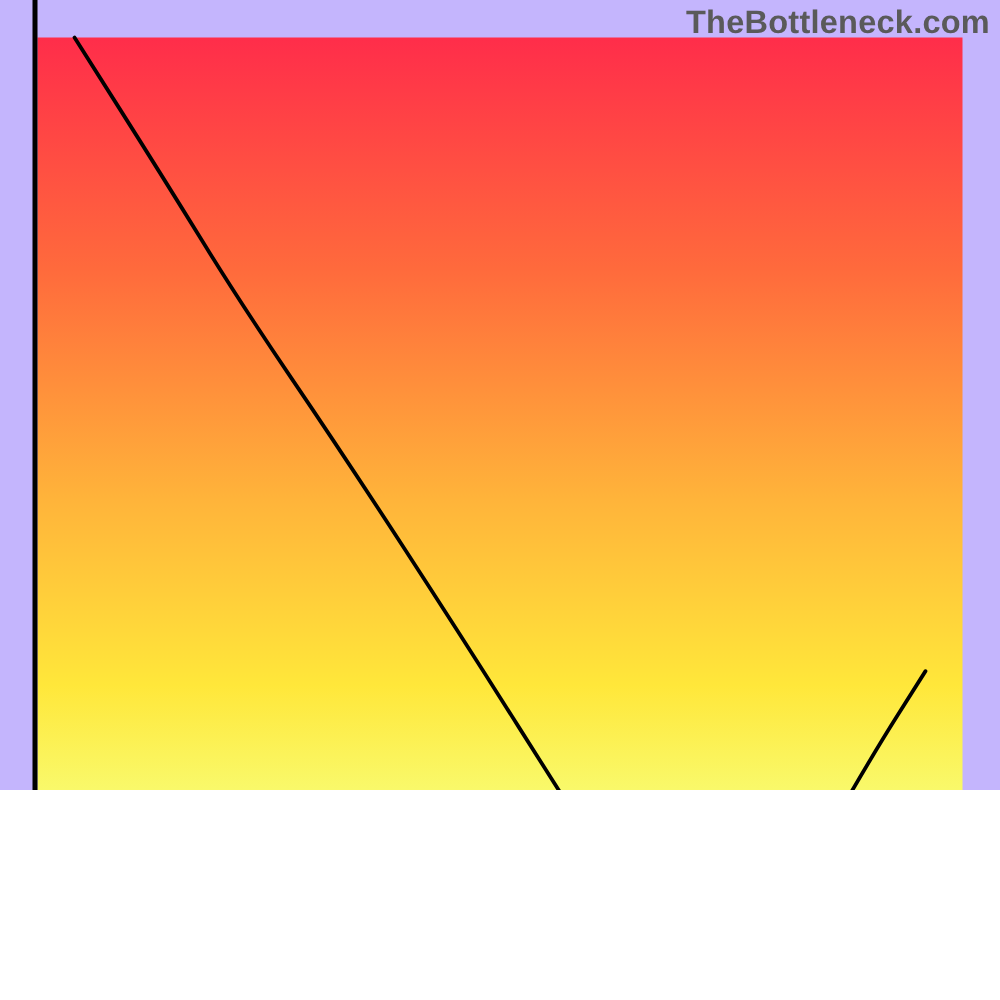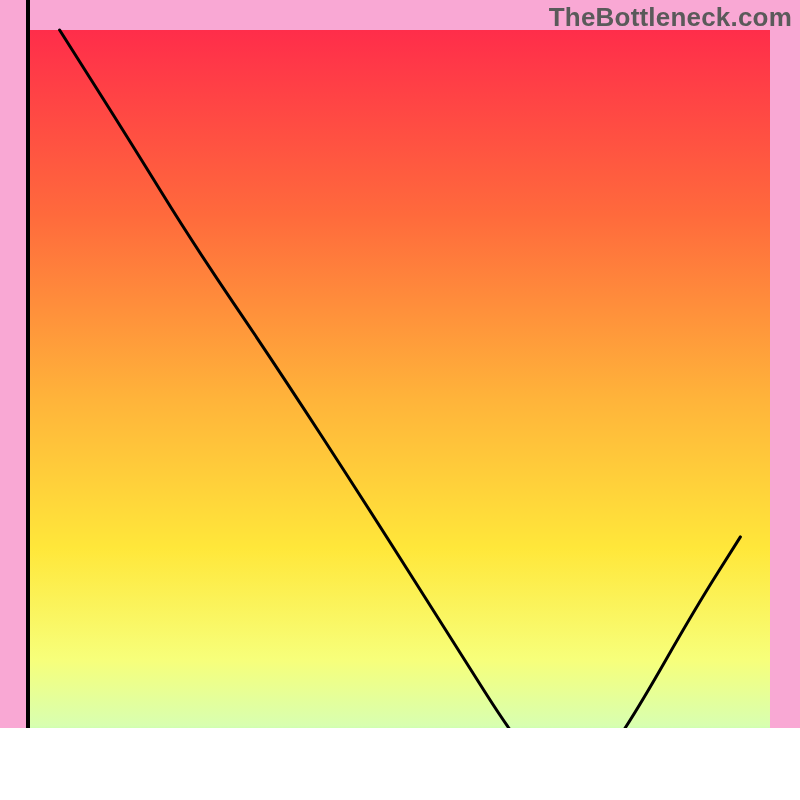--- a/index.html
+++ b/index.html
@@ -4,22 +4,22 @@
 <style>
   body {
     margin: 0;
     padding: 0;
     background: #ffffff;
     font-family: Arial, Helvetica, sans-serif;
   }
   #chart-container {
     position: relative;
     width: 800px;
-    height: 728px;
-    background: #f9a8d4;
+    height: 632px;
+    background: #c4b5fd;
   }
   #watermark {
     position: absolute;
     top: 2px;
     right: 8px;
     font-size: 26px;
     font-weight: bold;
     color: #5a5a5a;
     letter-spacing: 0.2px;
     z-index: 10;

